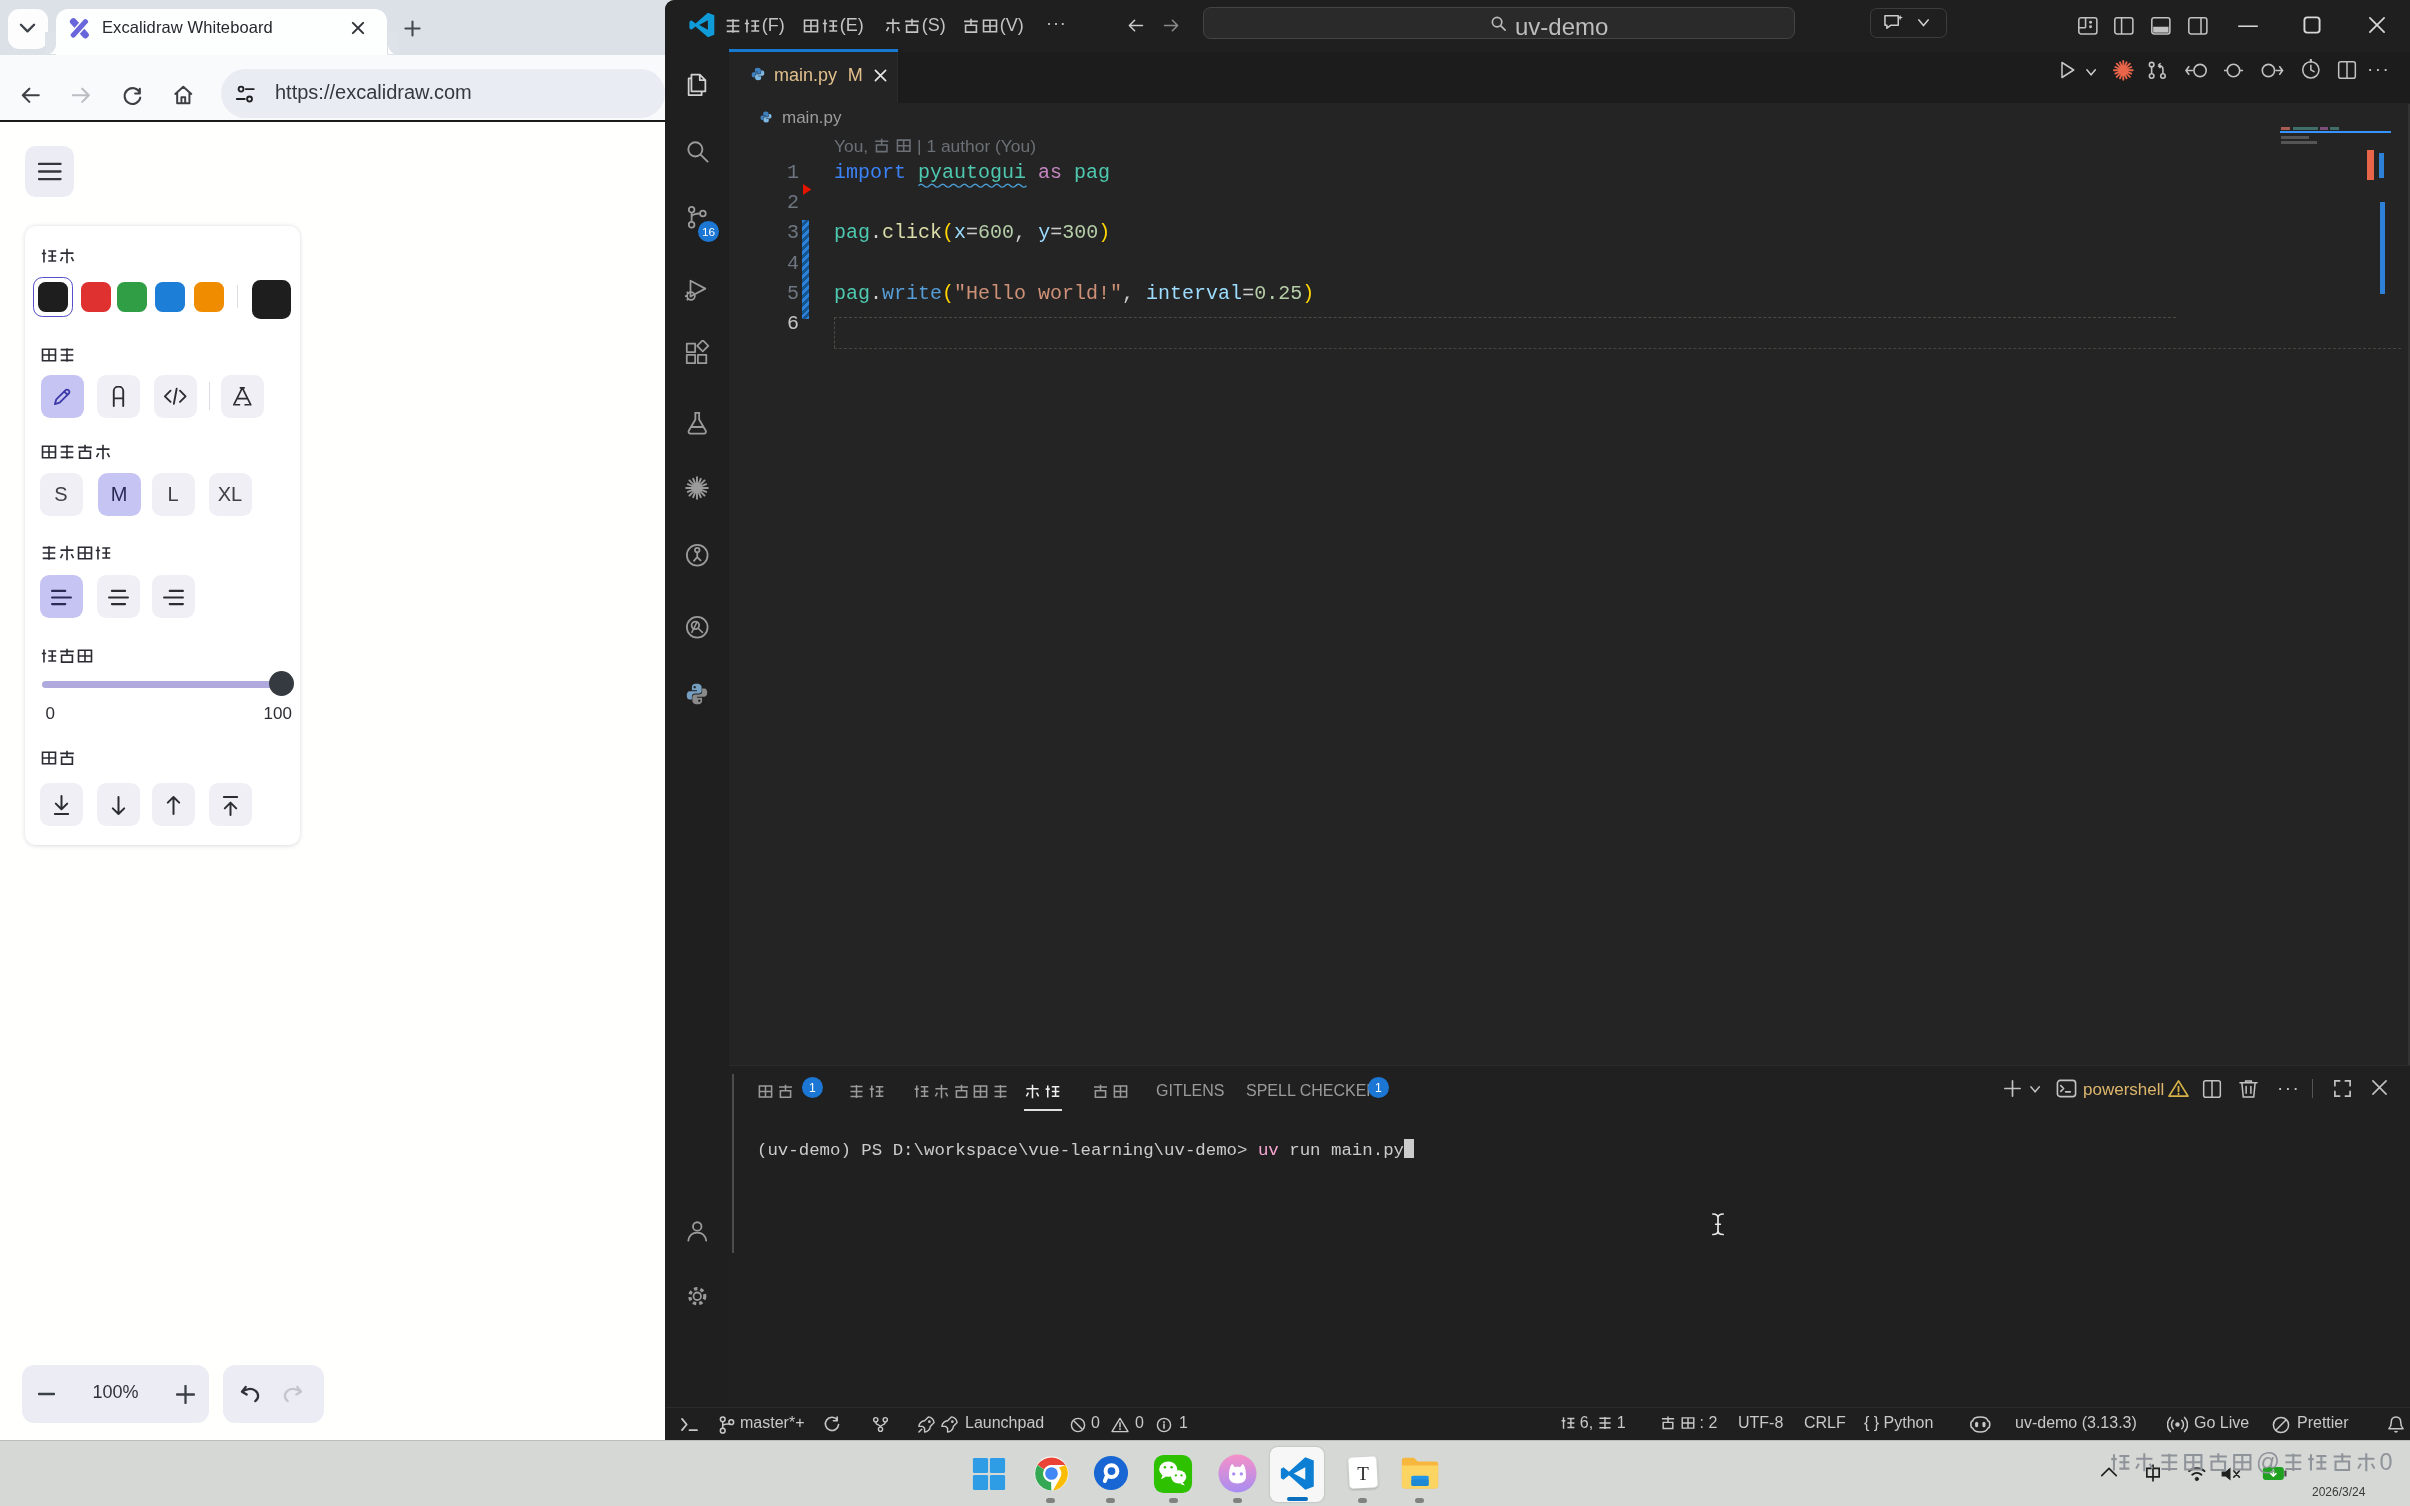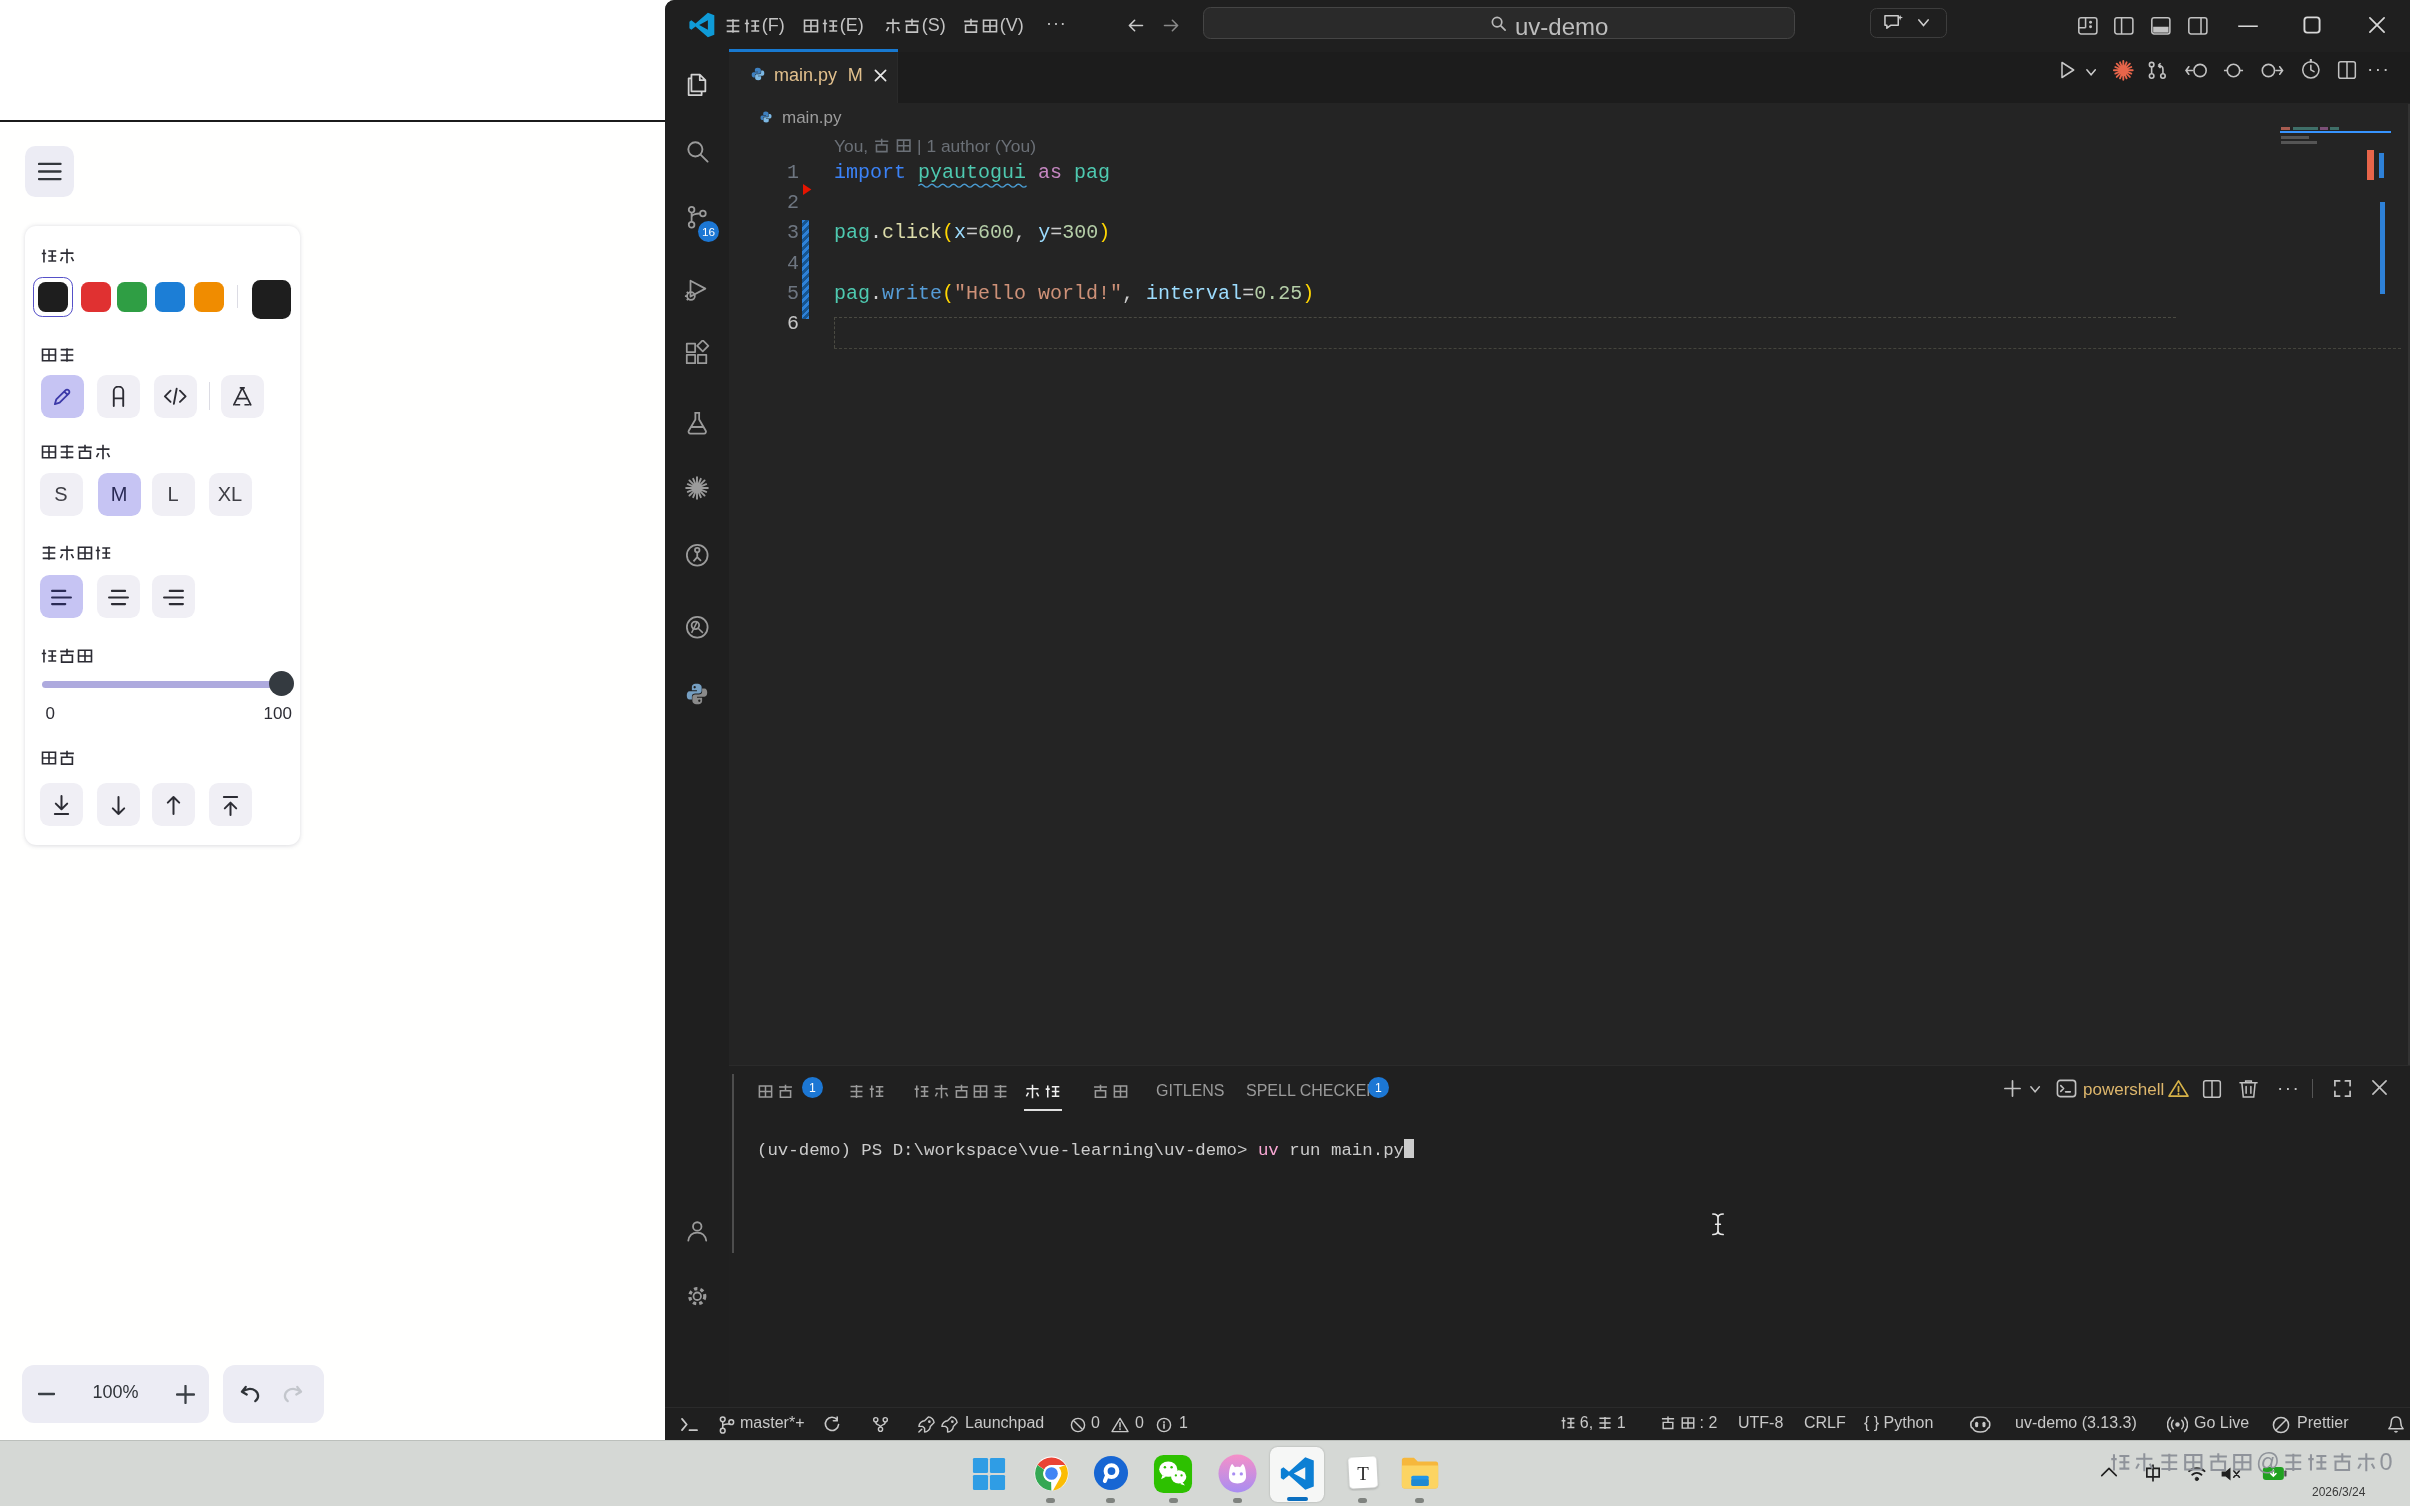--- a/index.html
+++ b/index.html
@@ -27,21 +27,67 @@
         <path d="M50 10 V90 M14 34 H86 M26 56 L14 78 M74 56 L86 78" stroke="currentColor" stroke-width="9" fill="none"></path>
       </g>
     <g id="he">
         <path d="M12 24 H88 M20 46 H80 V84 H20 Z M50 10 V46" stroke="currentColor" stroke-width="9" fill="none"></path>
       </g>
   </defs>
 </svg>
 <div id="screen">
   <div id="browser" class="abs" style="left:0;top:0;width:670px;height:1440px;background:#fff">
 
-
+    <div class="abs" style="left:0;top:0;width:670px;height:55px;background:#dce1e8">
+      <div class="abs" style="left:7.5px;top:8.5px;width:40px;height:40px;border-radius:11.3px;background:#fdfdfe"></div>
+      <svg class="abs ic" style="left:18px;top:21px" width="19" height="15" viewBox="0 0 20 16">
+          <path d="M3 4 L10 11 L17 4" stroke="#40454b" stroke-width="2.6" fill="none" stroke-linecap="round" stroke-linejoin="round"></path>
+        </svg>
+
+      <div class="abs" style="left:56px;top:8.5px;width:331px;height:46px;background:#fdfefe;border-radius:12.2px 12.2px 0 0"></div>
+      <div class="abs" style="left:45px;top:43px;width:11.3px;height:11.3px;background:#fdfefe"></div>
+      <div class="abs" style="left:45px;top:32px;width:11.3px;height:22.6px;background:#dee3e9;border-radius:0 0 11.3px 0"></div>
+      <div class="abs" style="left:388px;top:43px;width:11.3px;height:11.3px;background:#fdfefe"></div>
+      <div class="abs" style="left:388px;top:32px;width:11.3px;height:22.6px;background:#dee3e9;border-radius:0 0 0 11.3px"></div>
+
+      <svg class="abs ic" style="left:68px;top:17px" width="22.6" height="22.6" viewBox="0 0 24 24">
+        <rect x="8.6" y="-1" width="7" height="26" rx="3" transform="rotate(-42 12 12)" fill="#6965db"></rect>
+        <rect x="8.6" y="-1" width="7" height="26" rx="3" transform="rotate(42 12 12)" fill="#6965db" stroke="#fdfefe" stroke-width="1.6"></rect>
+      </svg>
+      <div class="abs" style="left:102px;top:18px;font-size:16.5px;color:#24292d;letter-spacing:0.1px">Excalidraw Whiteboard</div>
+      <svg class="abs ic" style="left:351px;top:21px" width="14" height="14" viewBox="0 0 15 15">
+          <path d="M2 2 L13 13 M13 2 L2 13" stroke="#30353a" stroke-width="2.2" stroke-linecap="round"></path>
+        </svg>
+      <svg class="abs ic" style="left:404px;top:20px" width="17" height="17" viewBox="0 0 18 18">
+          <path d="M9 1.5 V16.5 M1.5 9 H16.5" stroke="#44494e" stroke-width="2.2" stroke-linecap="round"></path>
+        </svg>
+    </div>
+
+    <div class="abs" style="left:0;top:55px;width:670px;height:65px;background:#f9fafc">
+      <svg class="abs ic" style="left:19px;top:29px" width="22.6" height="22.6" viewBox="0 0 24 24">
+          <path d="M21 12 H4 M11 5 L4 12 L11 19" stroke="#3c4043" stroke-width="2.2" fill="none" stroke-linecap="round" stroke-linejoin="round"></path>
+        </svg>
+      <svg class="abs ic" style="left:70px;top:29px" width="22.6" height="22.6" viewBox="0 0 24 24">
+          <path d="M3 12 H20 M13 5 L20 12 L13 19" stroke="#b9bdc2" stroke-width="2.2" fill="none" stroke-linecap="round" stroke-linejoin="round"></path>
+        </svg>
+      <svg class="abs ic" style="left:121px;top:29px" width="22.6" height="22.6" viewBox="0 0 24 24">
+          <path d="M20 5 V10 H15 M20 9.5 A8.4 8.4 0 1 0 20.5 14.5" stroke="#3c4043" stroke-width="2.2" fill="none" stroke-linecap="round" stroke-linejoin="round"></path>
+        </svg>
+      <svg class="abs ic" style="left:172px;top:29px" width="22.6" height="22.6" viewBox="0 0 24 24">
+          <path d="M3.5 10.5 L12 3 L20.5 10.5 M5.5 9 V20.5 H18.5 V9 M10 20.5 V14 H14 V20.5" stroke="#3c4043" stroke-width="2.1" fill="none" stroke-linecap="round" stroke-linejoin="round"></path>
+        </svg>
+      <div class="abs" style="left:221px;top:14px;width:444px;height:49px;border-radius:24.5px;background:#e9edf3"></div>
+      <svg class="abs ic" style="left:234px;top:28px" width="22.6" height="22.6" viewBox="0 0 24 24">
+        <circle cx="7.5" cy="6.5" r="2.6" stroke="#202124" stroke-width="2" fill="none"></circle>
+          <path d="M12.5 6.5 H21" stroke="#202124" stroke-width="2" stroke-linecap="round"></path>
+        <circle cx="16.5" cy="17" r="2.6" stroke="#202124" stroke-width="2" fill="none"></circle>
+          <path d="M3 17 H11.5" stroke="#202124" stroke-width="2" stroke-linecap="round"></path>
+      </svg>
+      <div class="abs" style="left:275px;top:26px;font-size:20px;color:#35393d">https://excalidraw.com</div>
+    </div>
     <div class="abs" style="left:0;top:120px;width:670px;height:2.8px;background:#1b1b1b"></div>
 
     <div class="abs" style="left:0;top:122px;width:665px;height:1317px;background:#fffffe">
 
       <div class="abs" style="left:24.5px;top:23.5px;width:49px;height:51px;border-radius:10.4px;background:#ececf4"></div>
       <svg class="abs ic" style="left:38px;top:40px" width="23.5" height="19" viewBox="0 0 25 20">
           <path d="M1 2 H24 M1 10 H24 M1 18 H24" stroke="#33373c" stroke-width="2.4" stroke-linecap="round"></path>
         </svg>
 
       <div id="panel" class="abs" style="left:24.5px;top:104px;width:275px;height:619px;background:#ffffff;border-radius:11.3px;box-shadow:0 0.9px 4.7px rgba(60,60,90,0.18);font-size:18px;color:#2c2c34">

